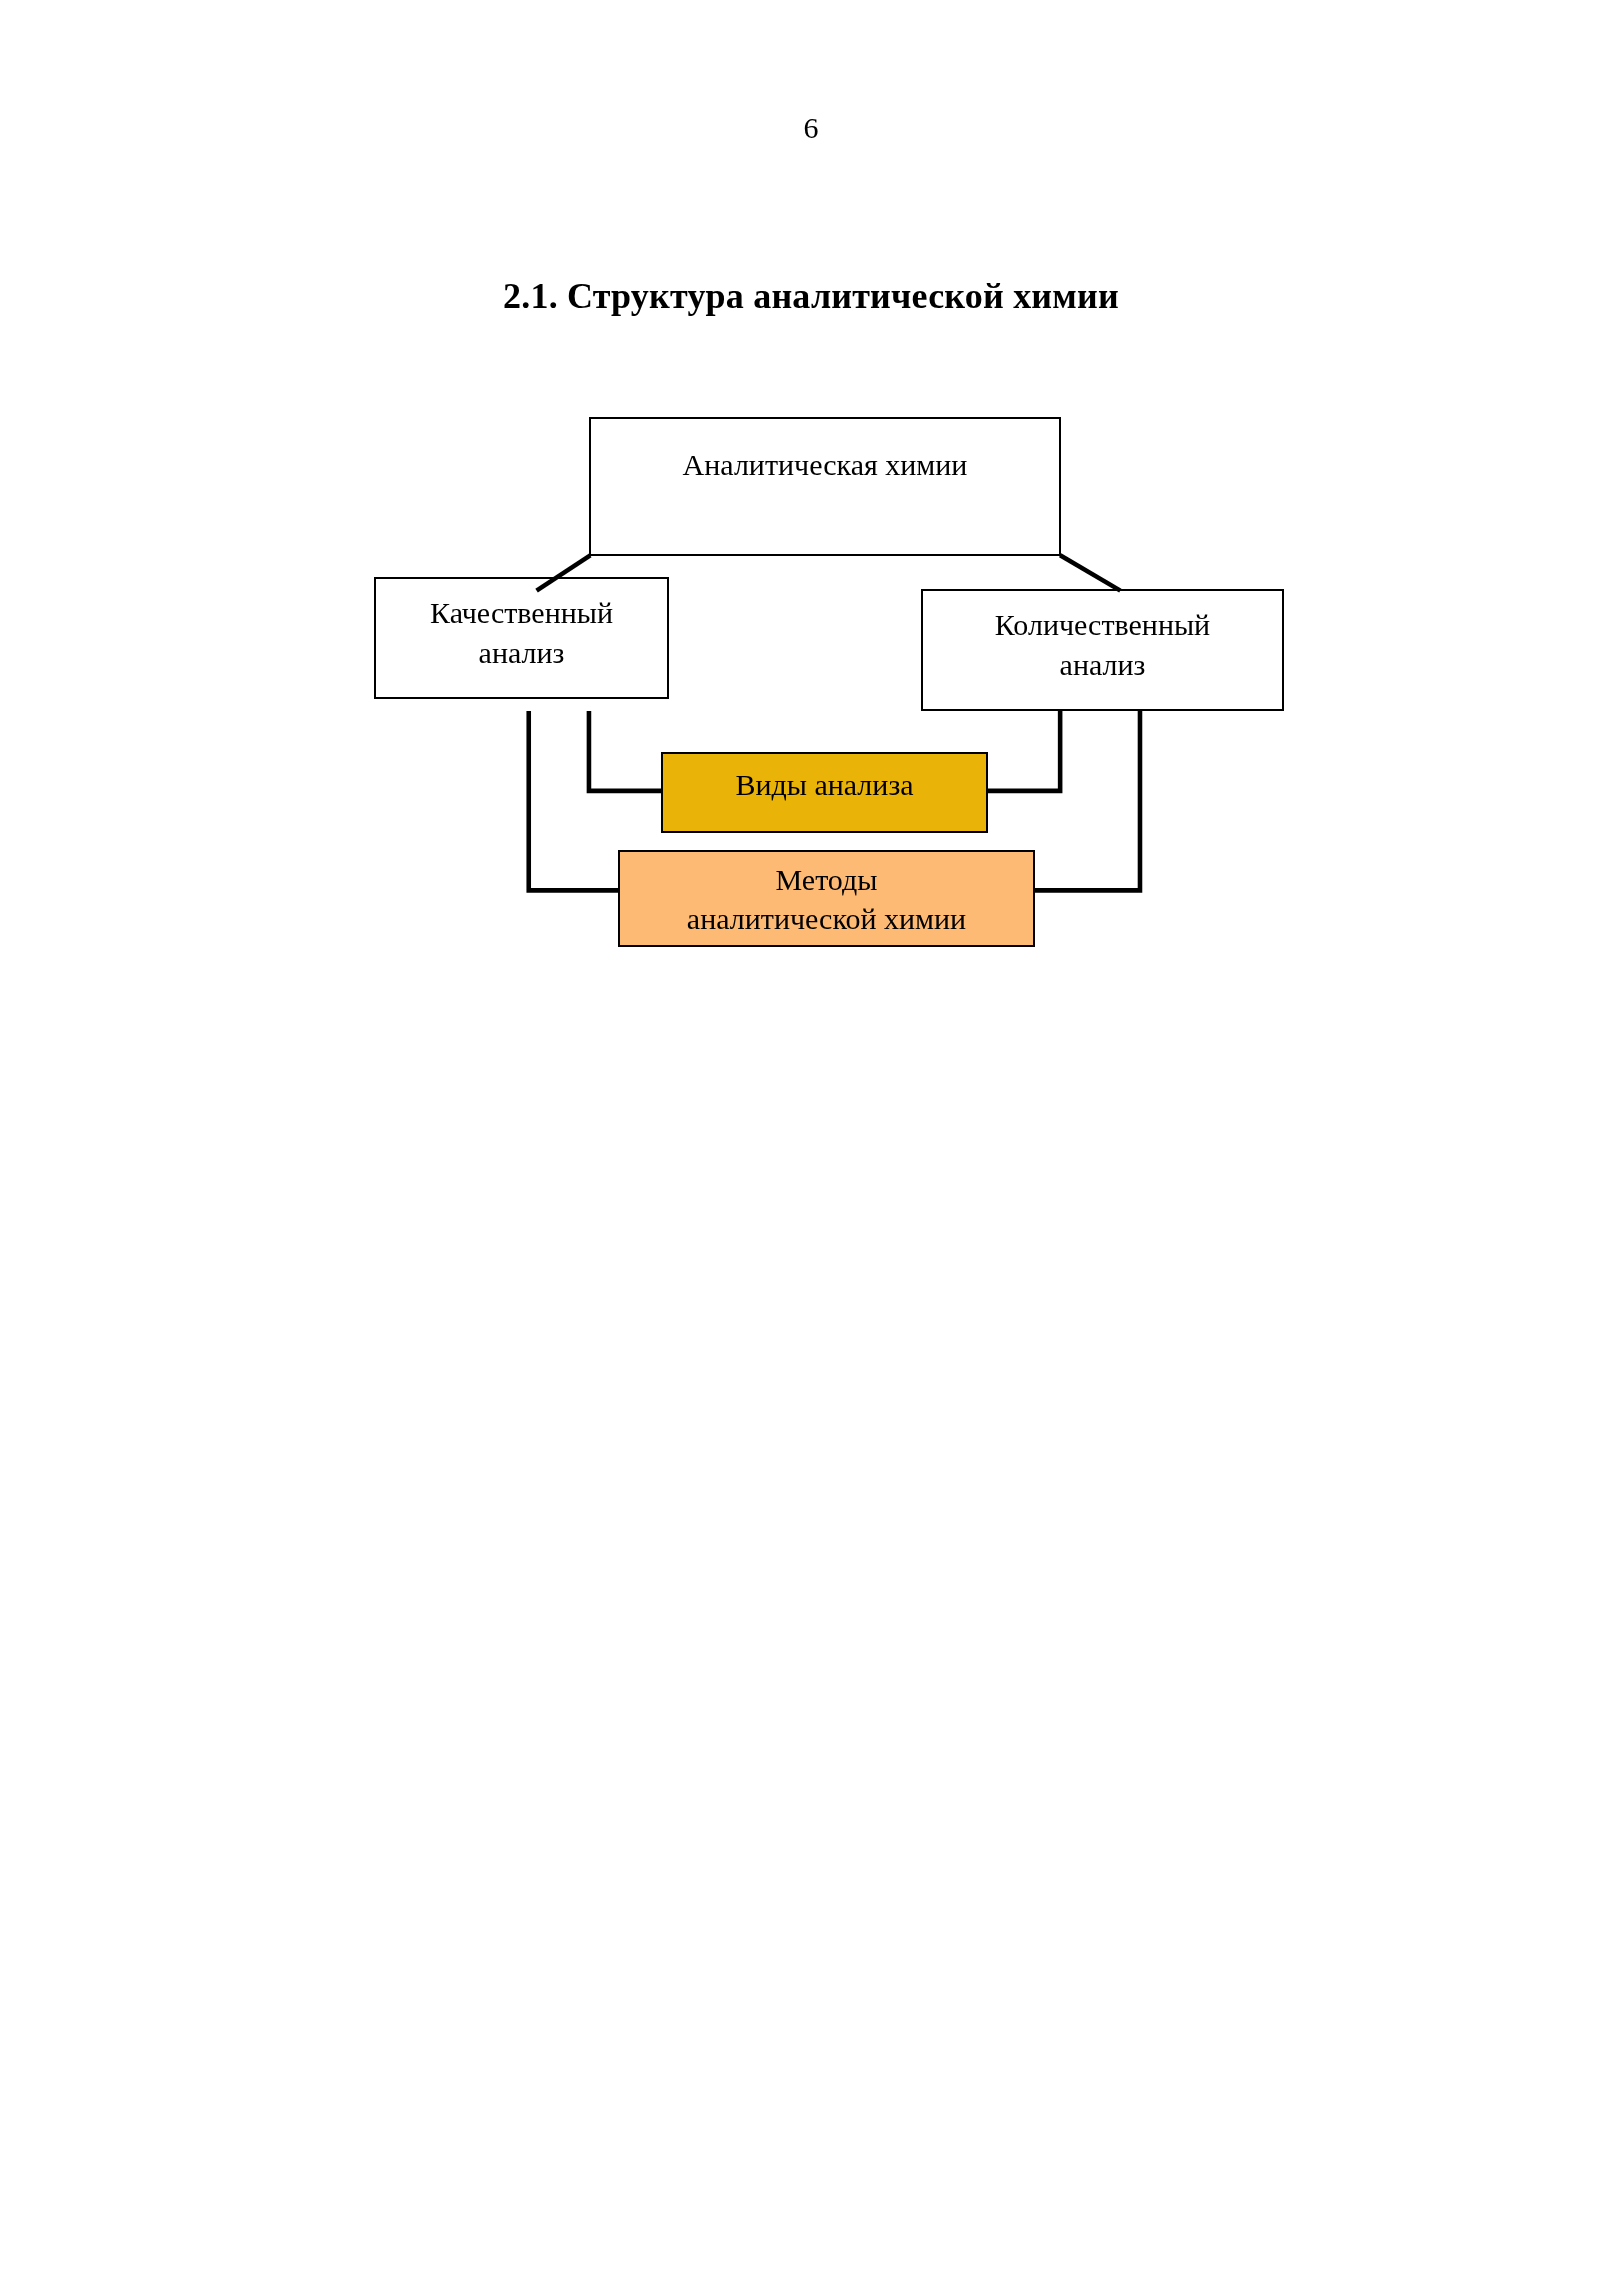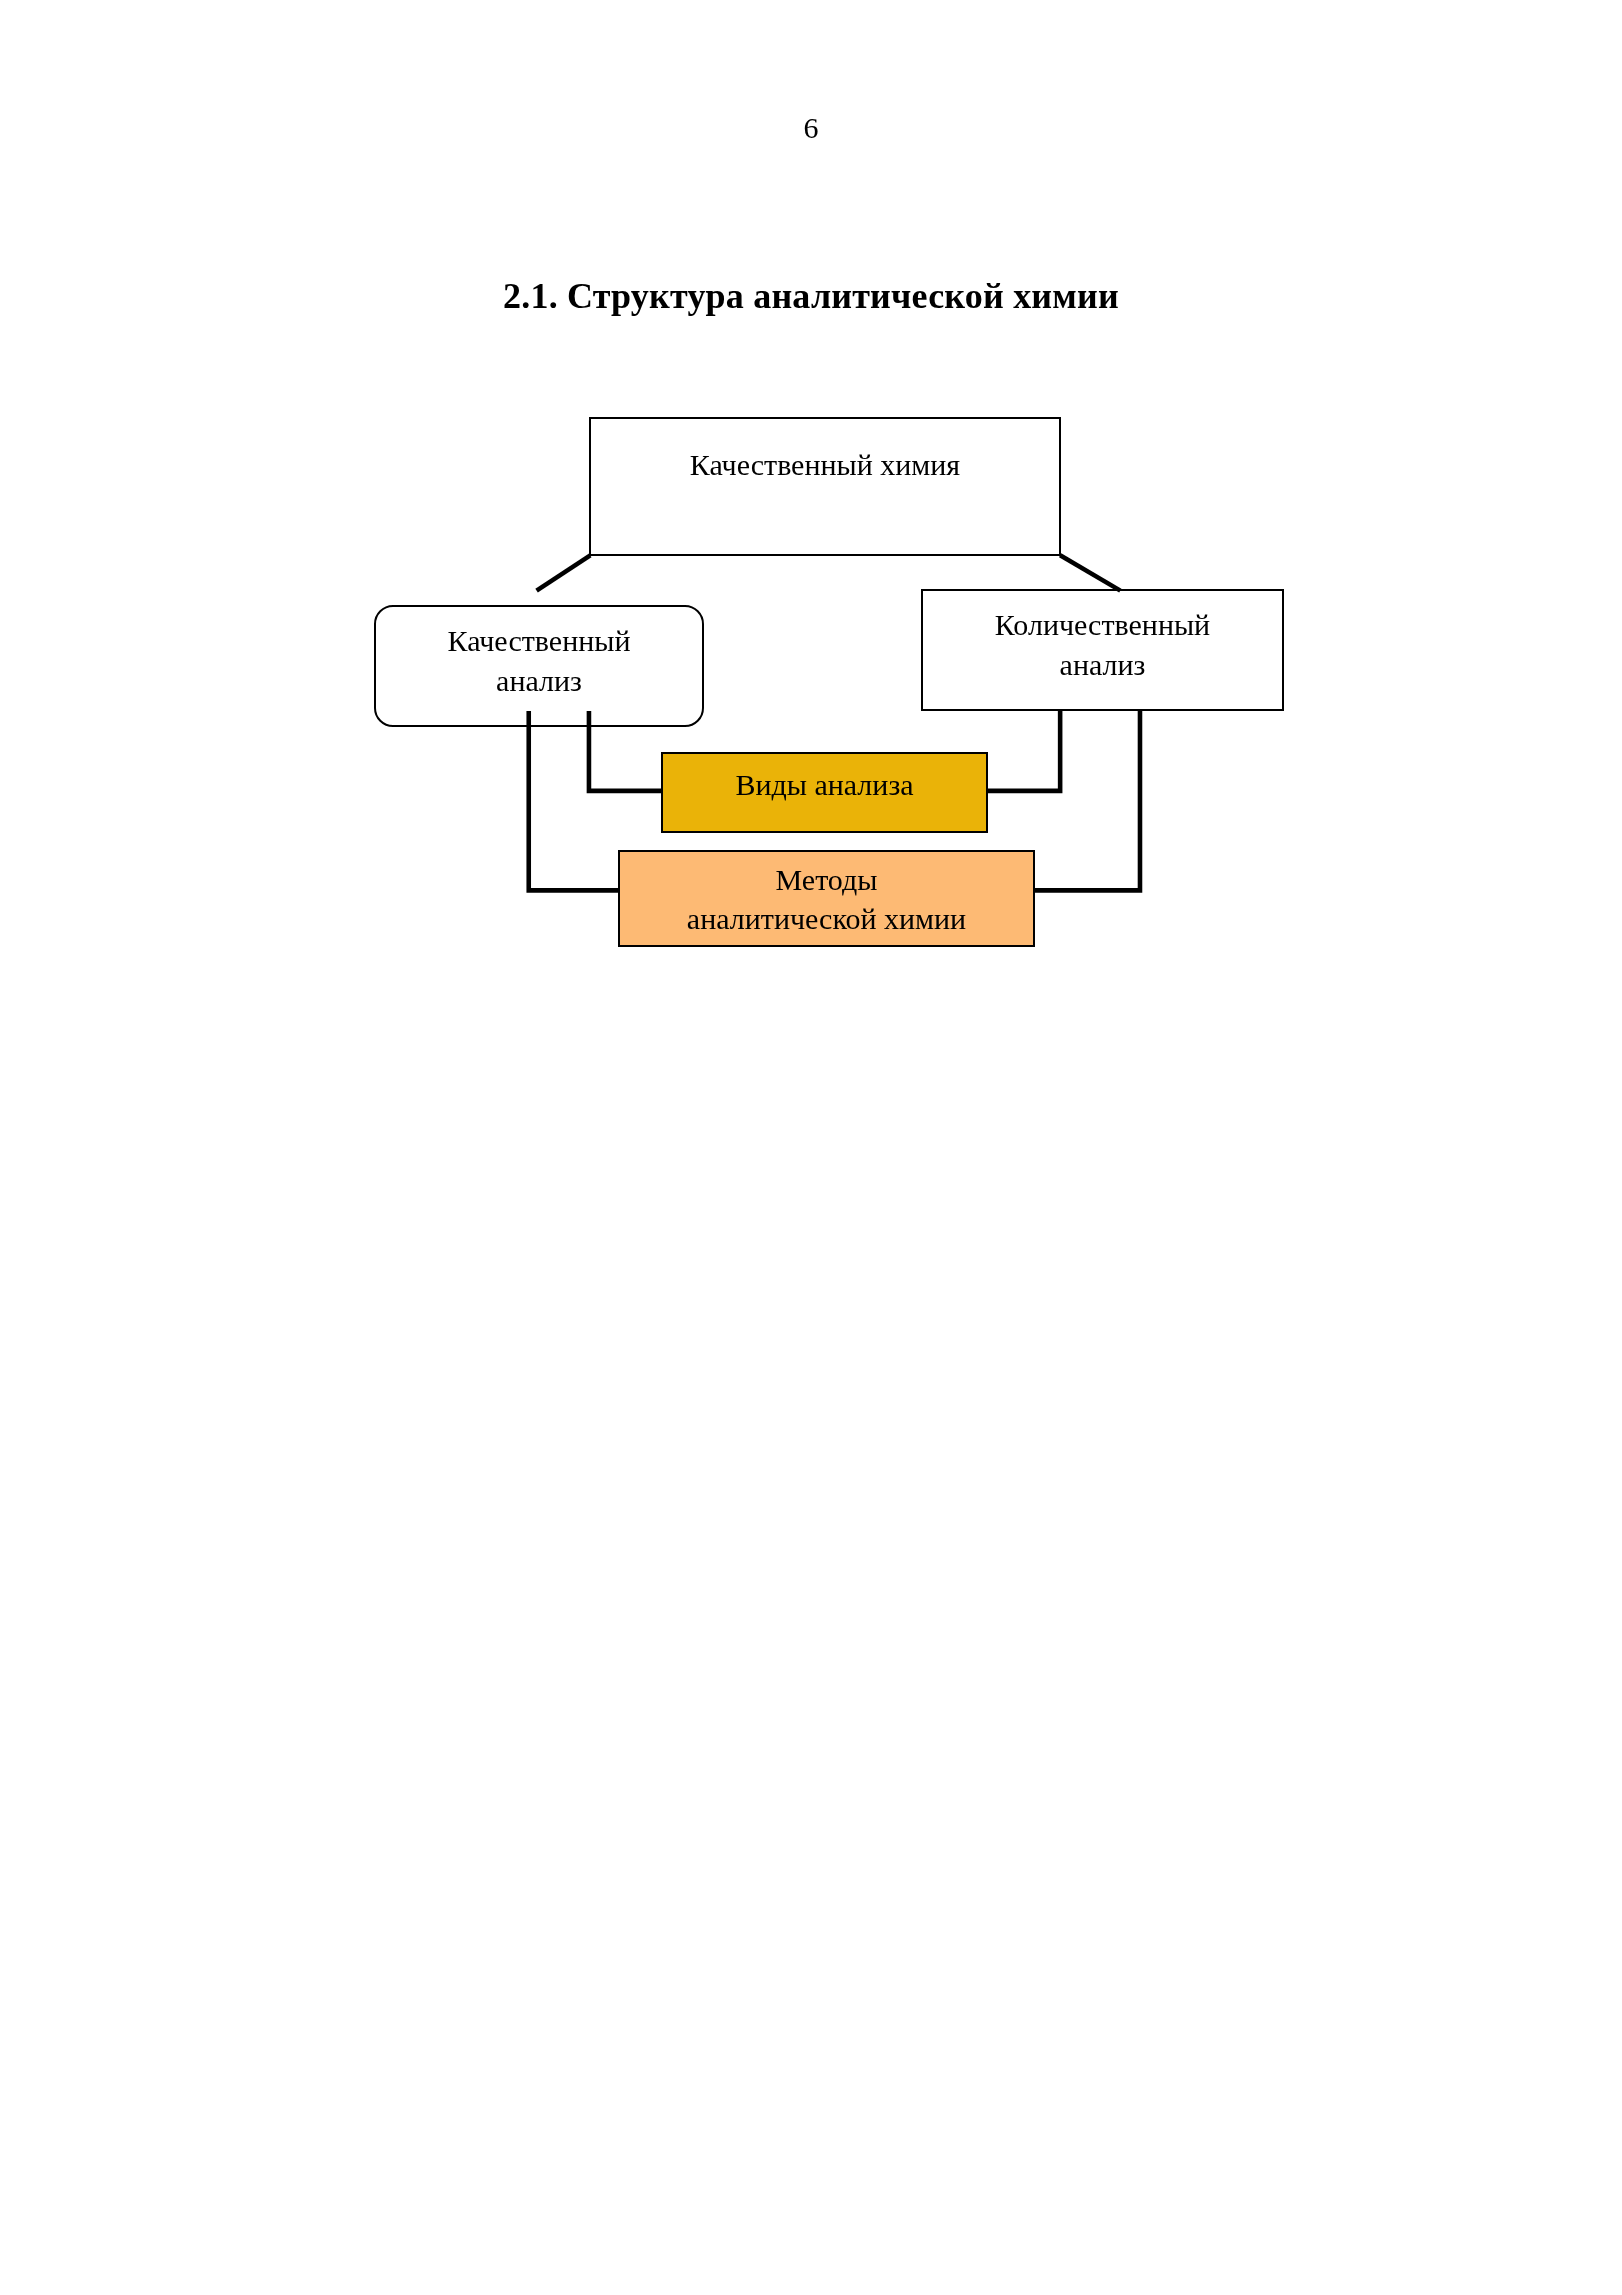--- a/index.html
+++ b/index.html
@@ -94,24 +94,23 @@
     width: 472px;
     height: 139px;
   }
   .node-root .node-label {
     margin-top: 26px;
   }
 
   
   .node-qual {
     left: 47px;
-    top: 212px;
-    width: 330px;
+    top: 184px;
+    width: 295px;
     height: 122px;
-    border-radius: 19px;
   }
   .node-qual .node-label {
     margin-top: 14.4px;
   }
 
   .node-quant {
     left: 594px;
     top: 196px;
     width: 363px;
     height: 122px;
@@ -166,21 +165,21 @@
 
         <polyline points="308,486 308,760 447,760"></polyline>
 
         <polyline points="1120,486 1120,608 1008,608"></polyline>
 
         <polyline points="1242,486 1242,760 1080,760"></polyline>
       </g>
     </svg>
 
     <div class="node node-root">
-      <span class="node-label">Качественный химия</span>
+      <span class="node-label">Аналитическая химии</span>
     </div>
 
     <div class="node node-qual">
       <span class="node-label">Качественный
 анализ</span>
     </div>
 
     <div class="node node-quant">
       <span class="node-label">Количественный
 анализ</span>

